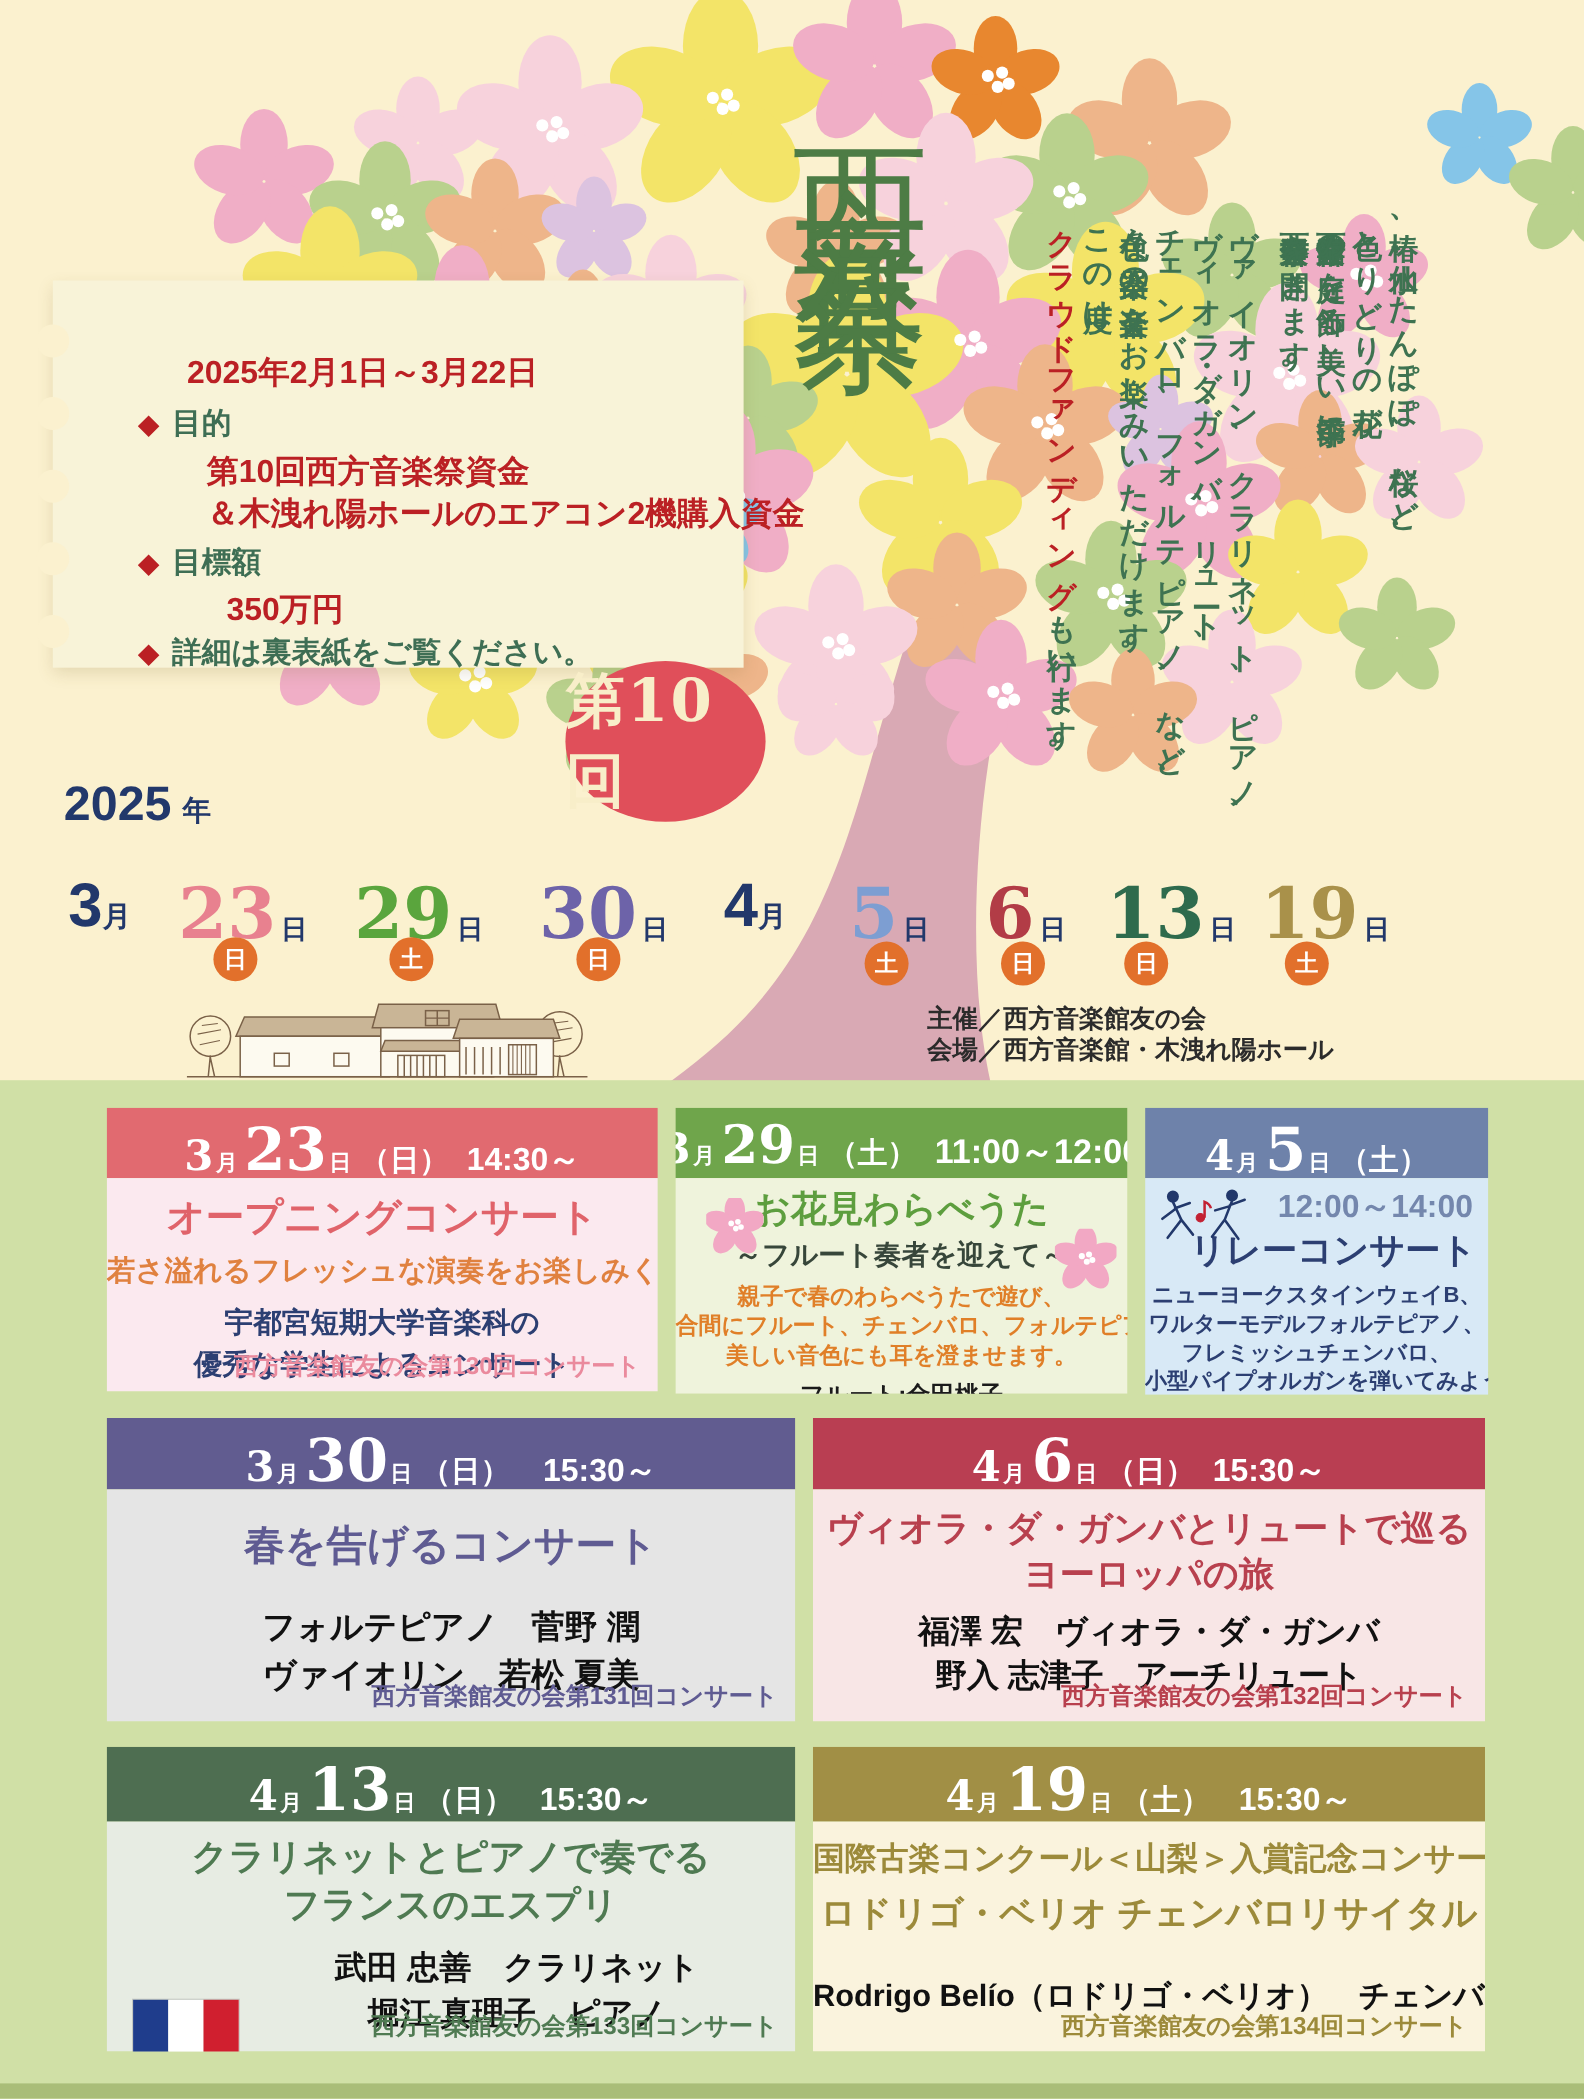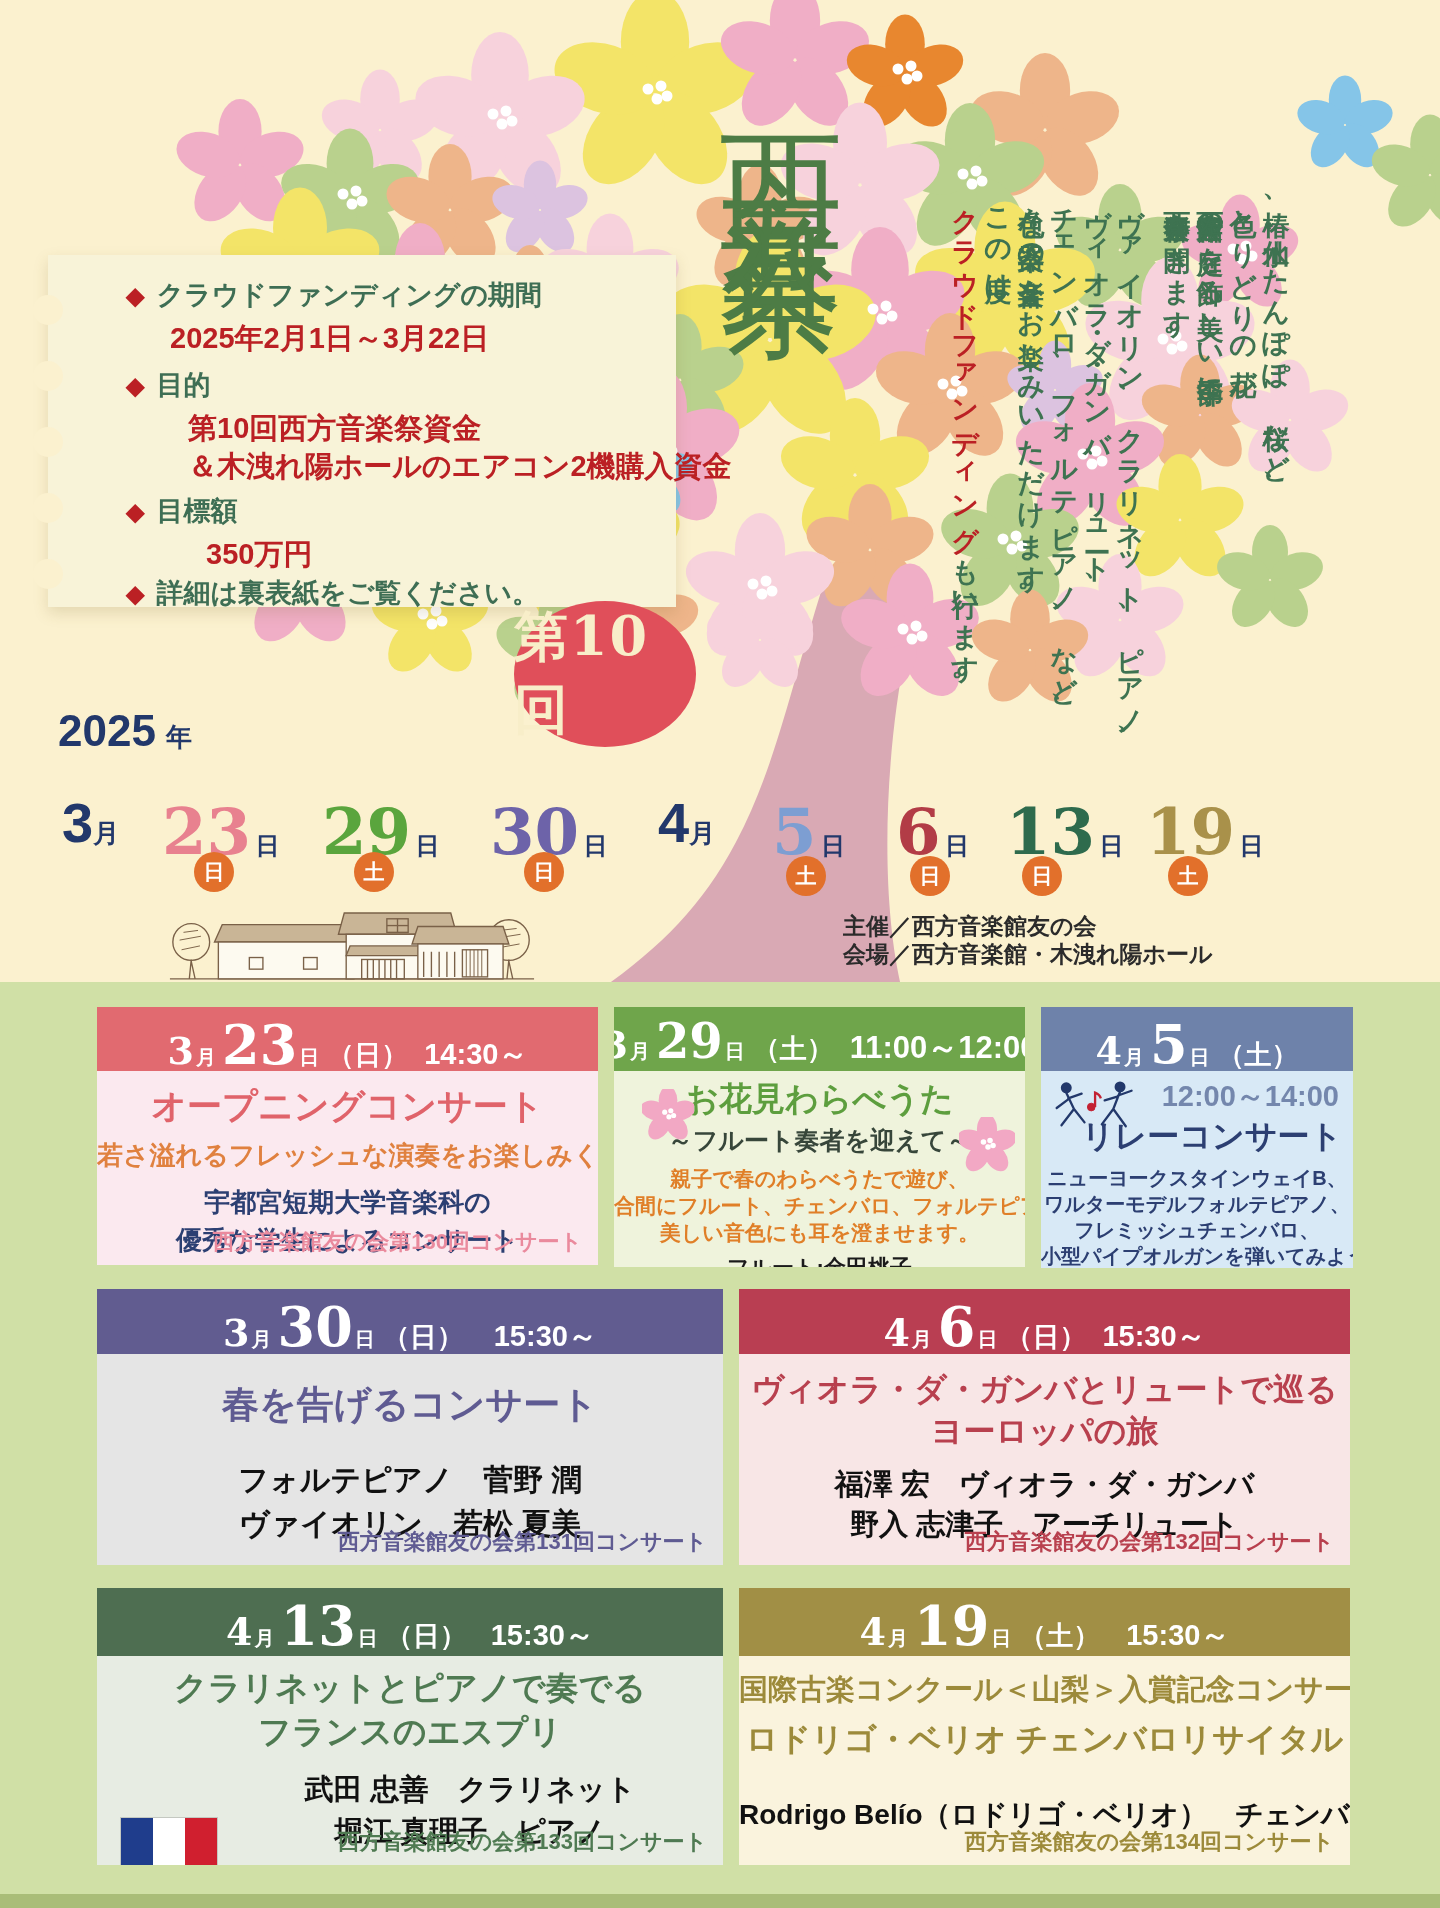--- a/index.html
+++ b/index.html
@@ -172,23 +172,20 @@
       <use href="#dotg" transform="translate(430 620)"></use>
     </g>
   </svg>
 
   <div id="note-box">
     <div class="notch" style="top:40px;"></div>
     <div class="notch" style="top:106px;"></div>
     <div class="notch" style="top:172px;"></div>
     <div class="notch" style="top:238px;"></div>
     <div class="notch" style="top:304px;"></div>
-    <div class="nb-row nb-label" style="top:22px;">
-      <span class="dia">◆</span><span>クラウドファンディングの期間</span>
-    </div>
     <div class="nb-row nb-value" style="top:64px;left:122px;text-align:right;">2025年2月1日～3月22日</div>
     <div class="nb-row nb-label" style="top:112px;">
       <span class="dia">◆</span><span>目的</span>
     </div>
     <div class="nb-row nb-value" style="top:154px;left:140px;">第10回西方音楽祭資金</div>
     <div class="nb-row nb-value" style="top:192px;left:140px;">＆木洩れ陽ホールのエアコン2機購入資金</div>
     <div class="nb-row nb-label" style="top:238px;">
       <span class="dia">◆</span><span>目標額</span>
     </div>
     <div class="nb-row nb-value" style="top:280px;left:158px;">350万円</div>

